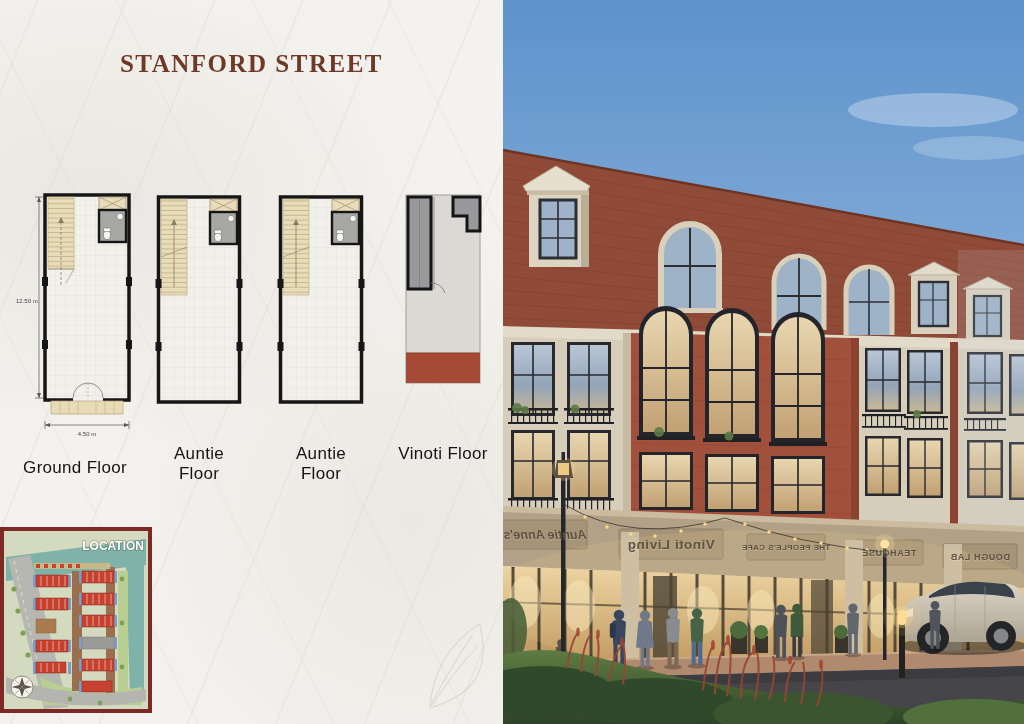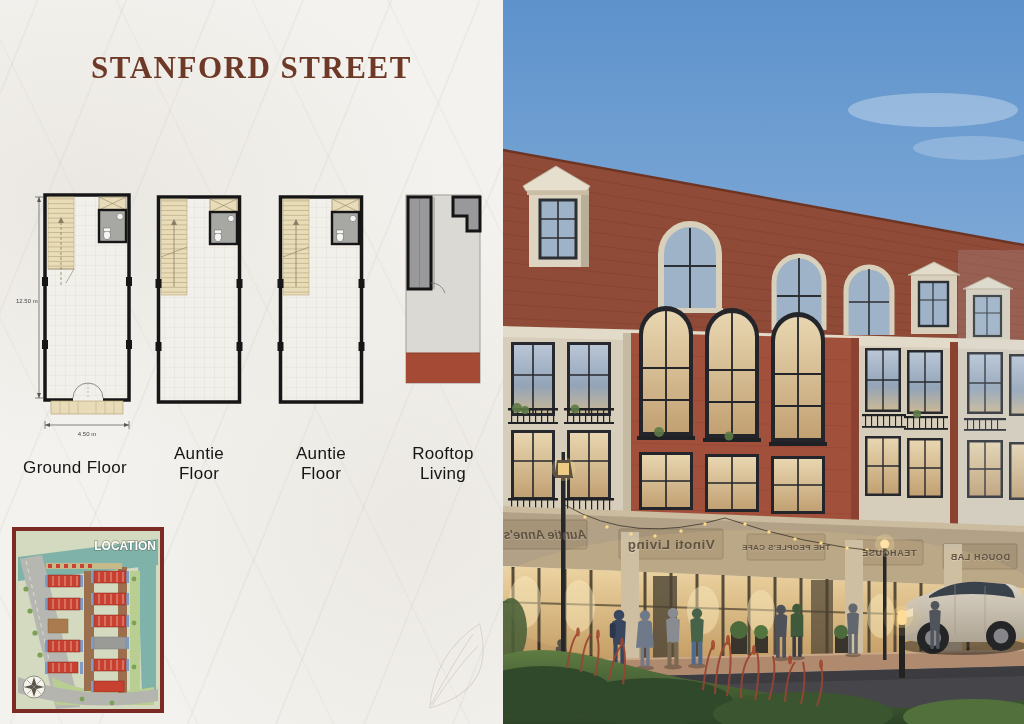--- a/index.html
+++ b/index.html
@@ -8,37 +8,37 @@
 
   
   .left-panel{position:absolute;left:0;top:0;width:503px;height:724px;
     background:
       radial-gradient(ellipse 600px 420px at 18% 28%, rgba(208,203,194,.28), transparent 60%),
       radial-gradient(ellipse 520px 520px at 82% 72%, rgba(203,198,188,.22), transparent 60%),
       repeating-linear-gradient(112deg, transparent 0 34px, rgba(173,166,154,.10) 34px 36px, transparent 36px 82px),
       repeating-linear-gradient(64deg, transparent 0 55px, rgba(173,166,154,.07) 55px 57px, transparent 57px 122px),
       #f4f2ee;}
   .title{position:absolute;top:50px;left:0;width:100%;margin:0;text-align:center;
-    font-family:"Liberation Serif",serif;font-size:31px;font-weight:600;
+    font-family:"Liberation Serif",serif;font-size:25px;font-weight:600;
     letter-spacing:1.5px;color:#6e3a27;}
   .subtitle{position:absolute;top:86px;left:0;width:100%;margin:0;text-align:center;
     font-size:28px;font-weight:bold;color:#b3854d;letter-spacing:1px;}
   .subtitle .suffix{font-size:21px;letter-spacing:0;}
 
   .plan{position:absolute;margin:0;padding:0;}
   .plan svg{display:block;}
   .plan figcaption{text-align:center;font-size:17px;color:#151515;letter-spacing:.3px;}
   .plan.ground {left:15px; top:185px;width:120px;}
   .plan.first  {left:154px;top:187px;width:90px;}
   .plan.second {left:276px;top:187px;width:90px;}
   .plan.rooftop{left:398px;top:187px;width:90px;}
   .plan.ground figcaption{margin-top:18px;}
   .plan.first figcaption,.plan.second figcaption,.plan.rooftop figcaption{margin-top:27px;}
 
-  .map-box{position:absolute;left:12px;top:527px;width:152px;height:188px;}
+  .map-box{position:absolute;left:0;top:527px;width:152px;height:188px;}
   .leaf-mark{position:absolute;left:428px;top:618px;opacity:.55;}
 
   
   .right-panel{position:absolute;left:503px;top:0;width:521px;height:724px;overflow:hidden;}
   .sign{position:absolute;display:flex;align-items:center;justify-content:center;
     transform:scaleX(-1);white-space:nowrap;color:rgba(88,75,59,.92);
     text-shadow:0 1px 1px rgba(255,255,255,.25);}
   .sign.auntie  {left:0px;  top:524px;width:84px; height:22px;font-size:12.5px;font-weight:bold;font-style:italic;}
   .sign.vinoti  {left:118px;top:532px;width:100px;height:24px;font-size:13.5px;font-weight:bold;letter-spacing:.5px;}
   .sign.peoples {left:246px;top:537px;width:74px; height:20px;font-size:8px;  font-weight:bold;letter-spacing:.4px;}
@@ -171,21 +171,21 @@
           <rect x="8" y="8" width="74" height="188" fill="#dbd9d4" stroke="#a09e98" stroke-width="1"></rect>
           <rect x="9" y="9" width="72" height="186" fill="url(#tileGrid)" opacity="0.45"></rect>
           <rect x="33" y="10" width="4" height="92" fill="#6f6f6f" opacity="0.35"></rect>
           <rect x="10" y="10" width="23" height="92" fill="#99999b" stroke="#141414" stroke-width="3"></rect>
           <path d="M21.5 12v88" stroke="#7c7c7c" stroke-width="0.7"></path>
           <path d="M55 10H82V44H69V29H55Z" fill="#99999b" stroke="#141414" stroke-width="3"></path>
           <path d="M33 96a14 14 0 0 1 14 10" fill="none" stroke="#777" stroke-width="0.8"></path>
           <rect x="8" y="166" width="74" height="30" fill="#a54a35"></rect>
           <path d="M8 166h74" stroke="#8a3a28" stroke-width="1"></path>
         </svg>
-        <figcaption>Rooftop Living</figcaption>
+        <figcaption>Vinoti Floor</figcaption>
       </figure>
     </div>
 
     <div class="map-box">
       <svg width="152" height="186" viewBox="0 0 152 186">
         <rect x="2" y="2" width="148" height="182" fill="#d3dac0" stroke="#7e2a24" stroke-width="4"></rect>
 
         <path d="M6 30L146 12v26L6 54Z" fill="#7fb2a8"></path>
         <path d="M126 36h18v134h-14Z" fill="#7fb2a8"></path>
 

